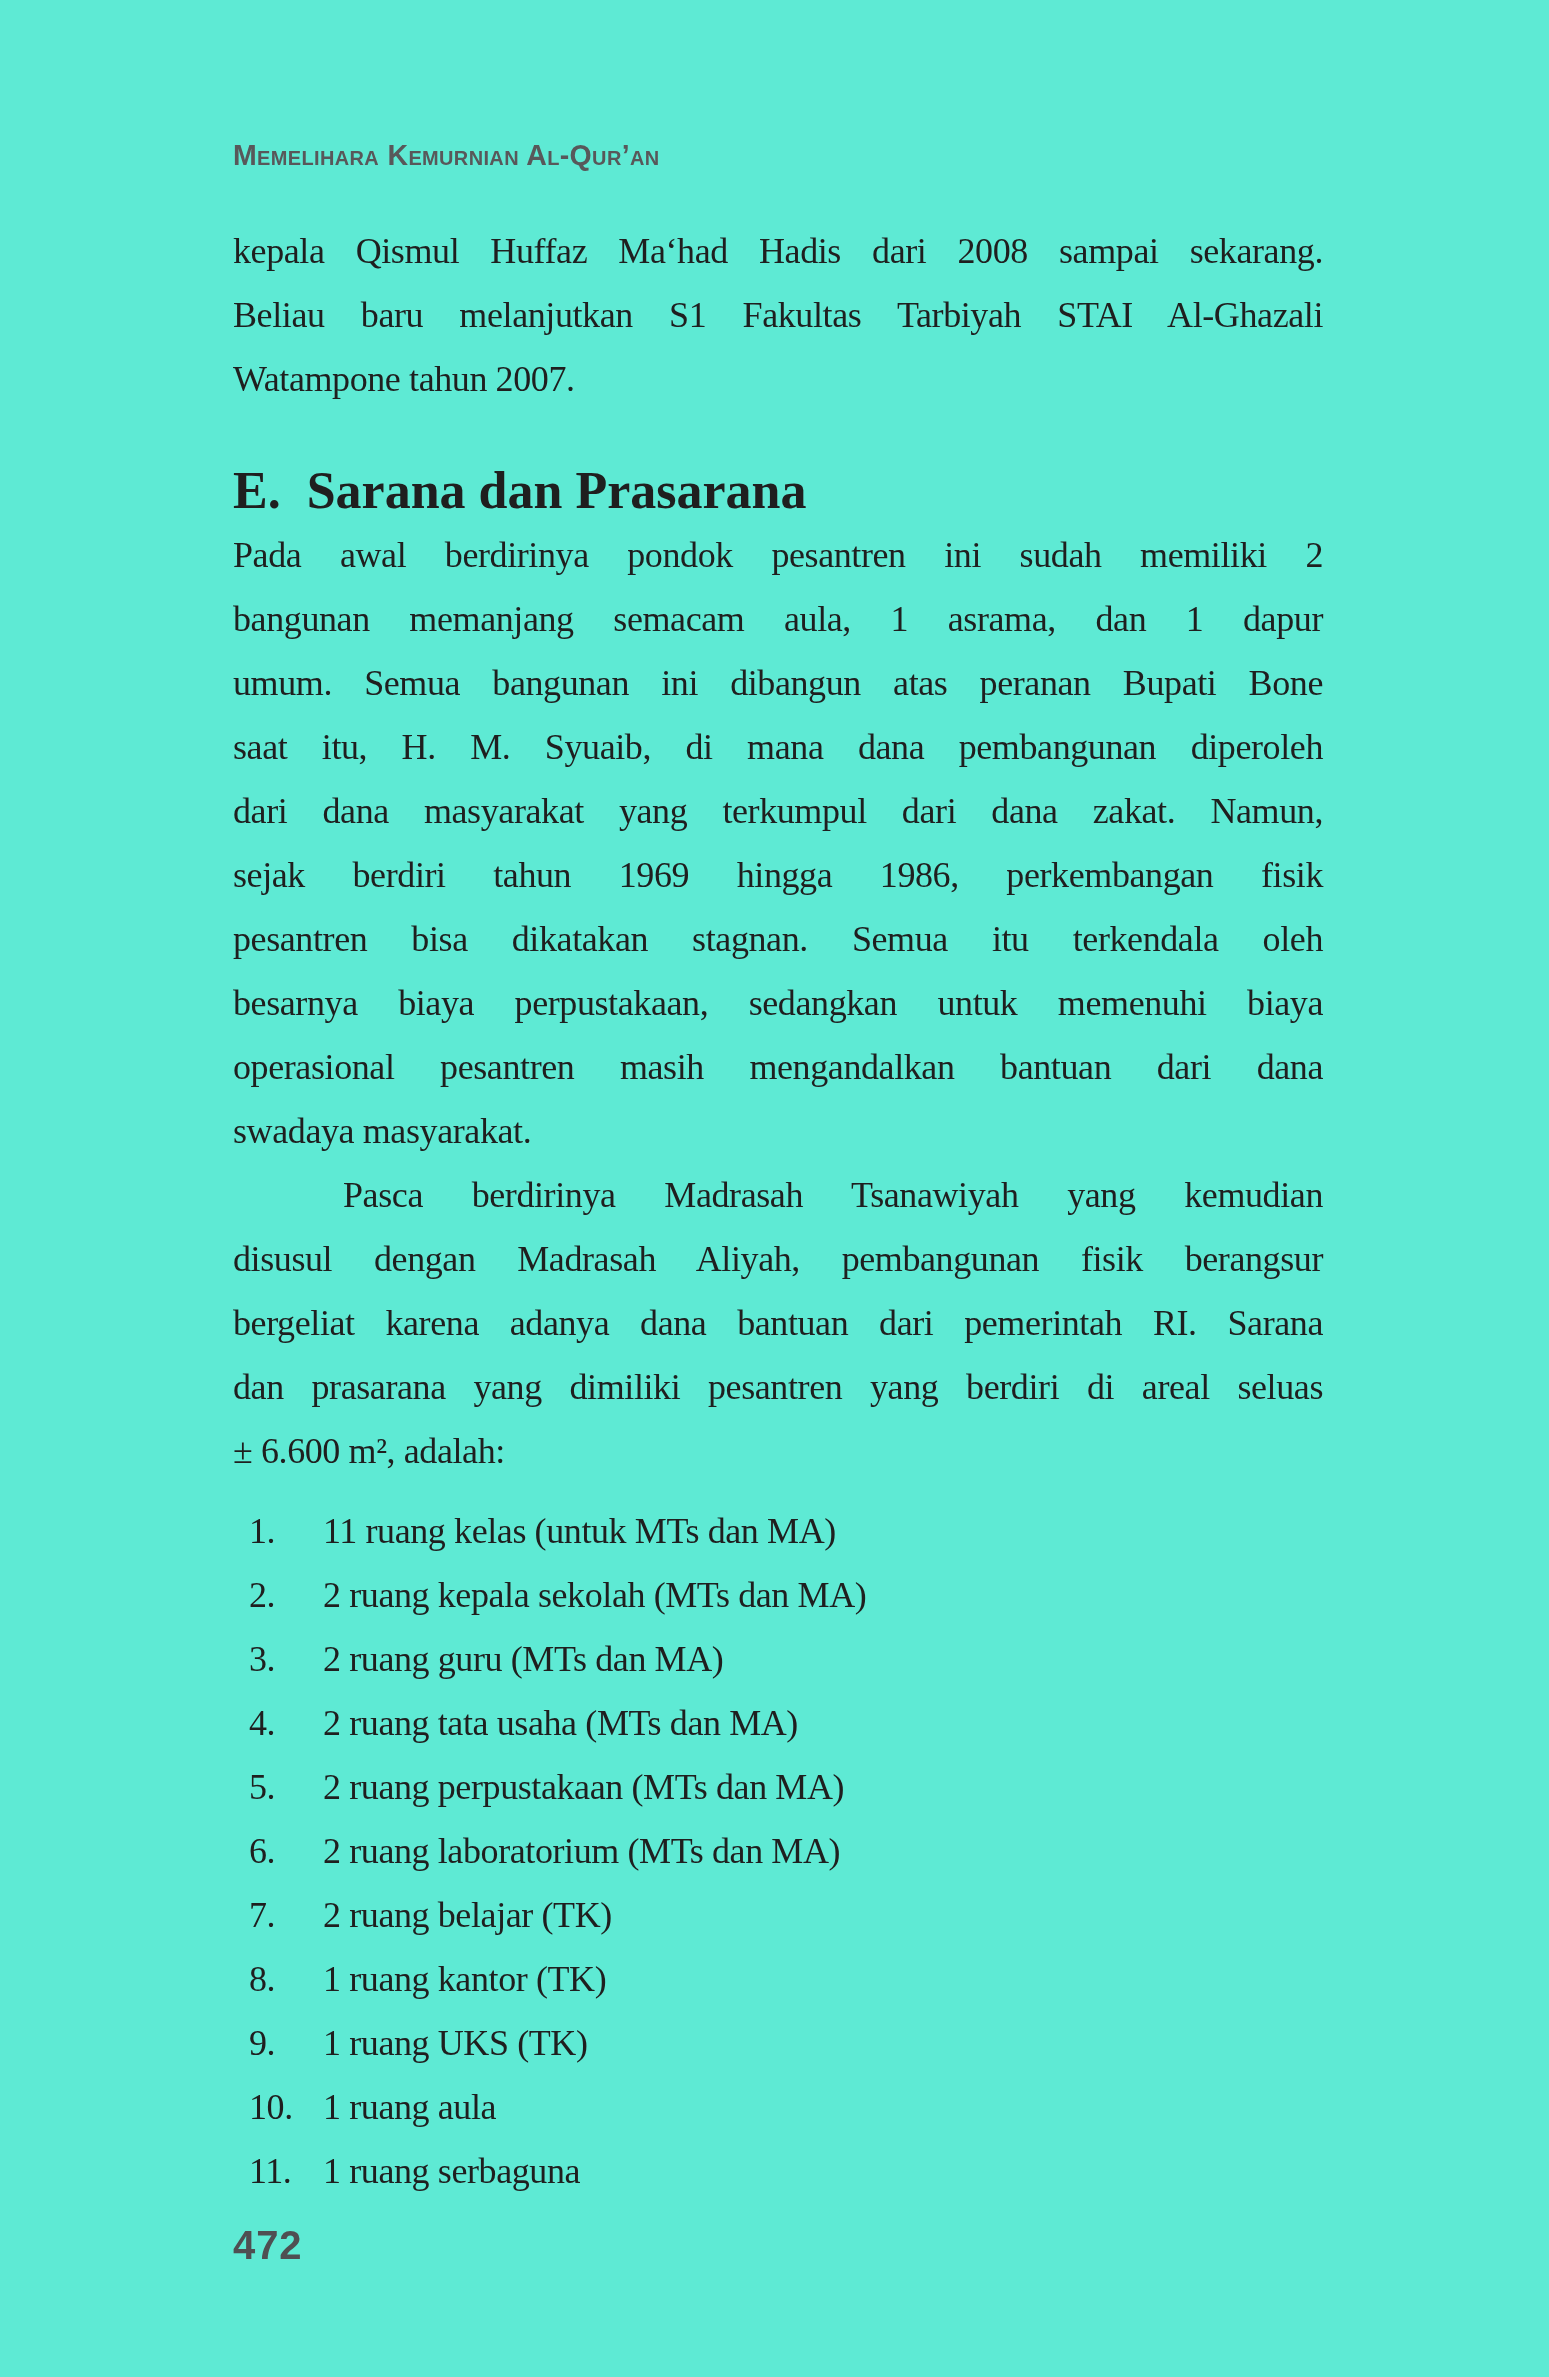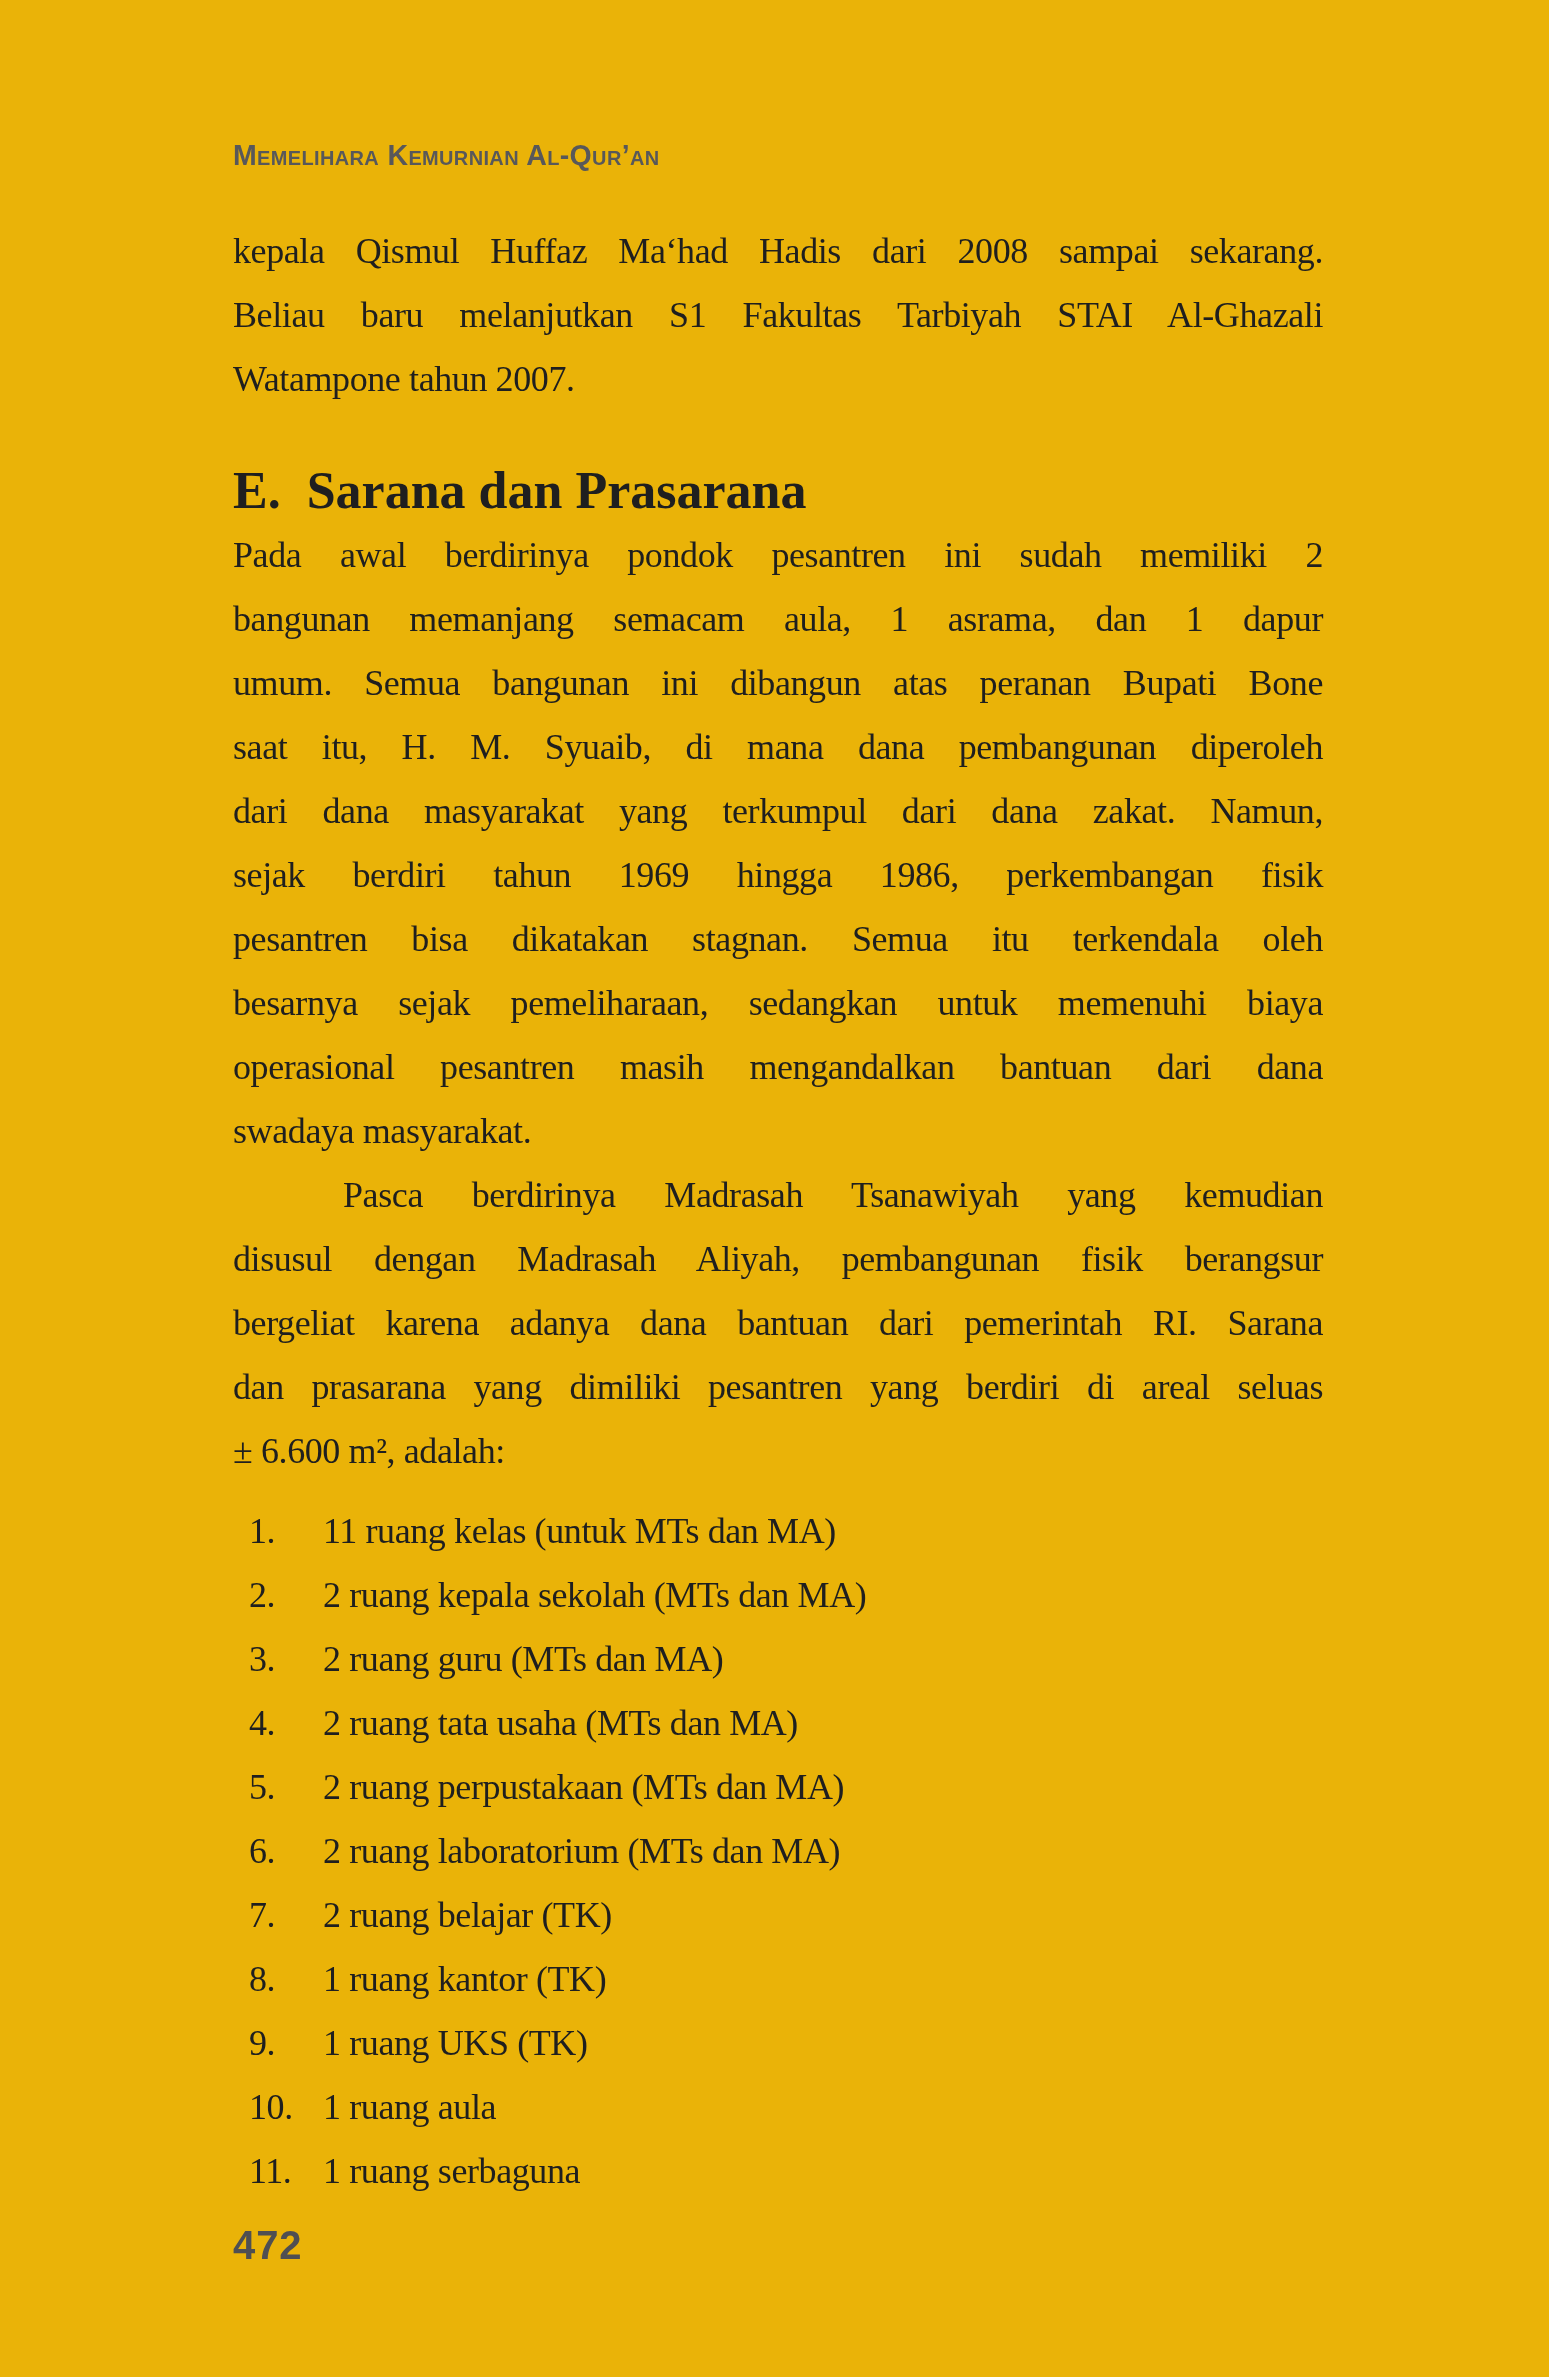--- a/index.html
+++ b/index.html
@@ -1,20 +1,20 @@
 <!DOCTYPE html>
 <html style="font-size:14px"><head>
 <meta charset="utf-8">
 <style>
   html,body{margin:0;padding:0;background:#ffffff;}
   .page{
     position:relative;
     width:1549px;
     height:2377px;
-    background:#eab308;
+    background:#5eead4;
     overflow:hidden;
     font-family:"Liberation Serif", serif;
     color:#1f1f1f;
   }
   .running-header{
     position:absolute;
     left:233px;
     top:138px;
     font-family:"Liberation Sans", sans-serif;
     font-weight:700;
@@ -91,21 +91,21 @@
     </div>
 
     <div>
       <div class="jline">Pada awal berdirinya pondok pesantren ini sudah memiliki 2</div>
       <div class="jline">bangunan memanjang semacam aula, 1 asrama, dan 1 dapur</div>
       <div class="jline">umum. Semua bangunan ini dibangun atas peranan Bupati Bone</div>
       <div class="jline">saat itu, H. M. Syuaib, di mana dana pembangunan diperoleh</div>
       <div class="jline">dari dana masyarakat yang terkumpul dari dana zakat. Namun,</div>
       <div class="jline">sejak berdiri tahun 1969 hingga 1986, perkembangan fisik</div>
       <div class="jline">pesantren bisa dikatakan stagnan. Semua itu terkendala oleh</div>
-      <div class="jline">besarnya sejak pemeliharaan, sedangkan untuk memenuhi biaya</div>
+      <div class="jline">besarnya biaya perpustakaan, sedangkan untuk memenuhi biaya</div>
       <div class="jline">operasional pesantren masih mengandalkan bantuan dari dana</div>
       <div class="lline">swadaya masyarakat.</div>
     </div>
 
     <div>
       <div class="jline indent-first">Pasca berdirinya Madrasah Tsanawiyah yang kemudian</div>
       <div class="jline">disusul dengan Madrasah Aliyah, pembangunan fisik berangsur</div>
       <div class="jline">bergeliat karena adanya dana bantuan dari pemerintah RI. Sarana</div>
       <div class="jline">dan prasarana yang dimiliki pesantren yang berdiri di areal seluas</div>
       <div class="lline">± 6.600 m², adalah:</div>

